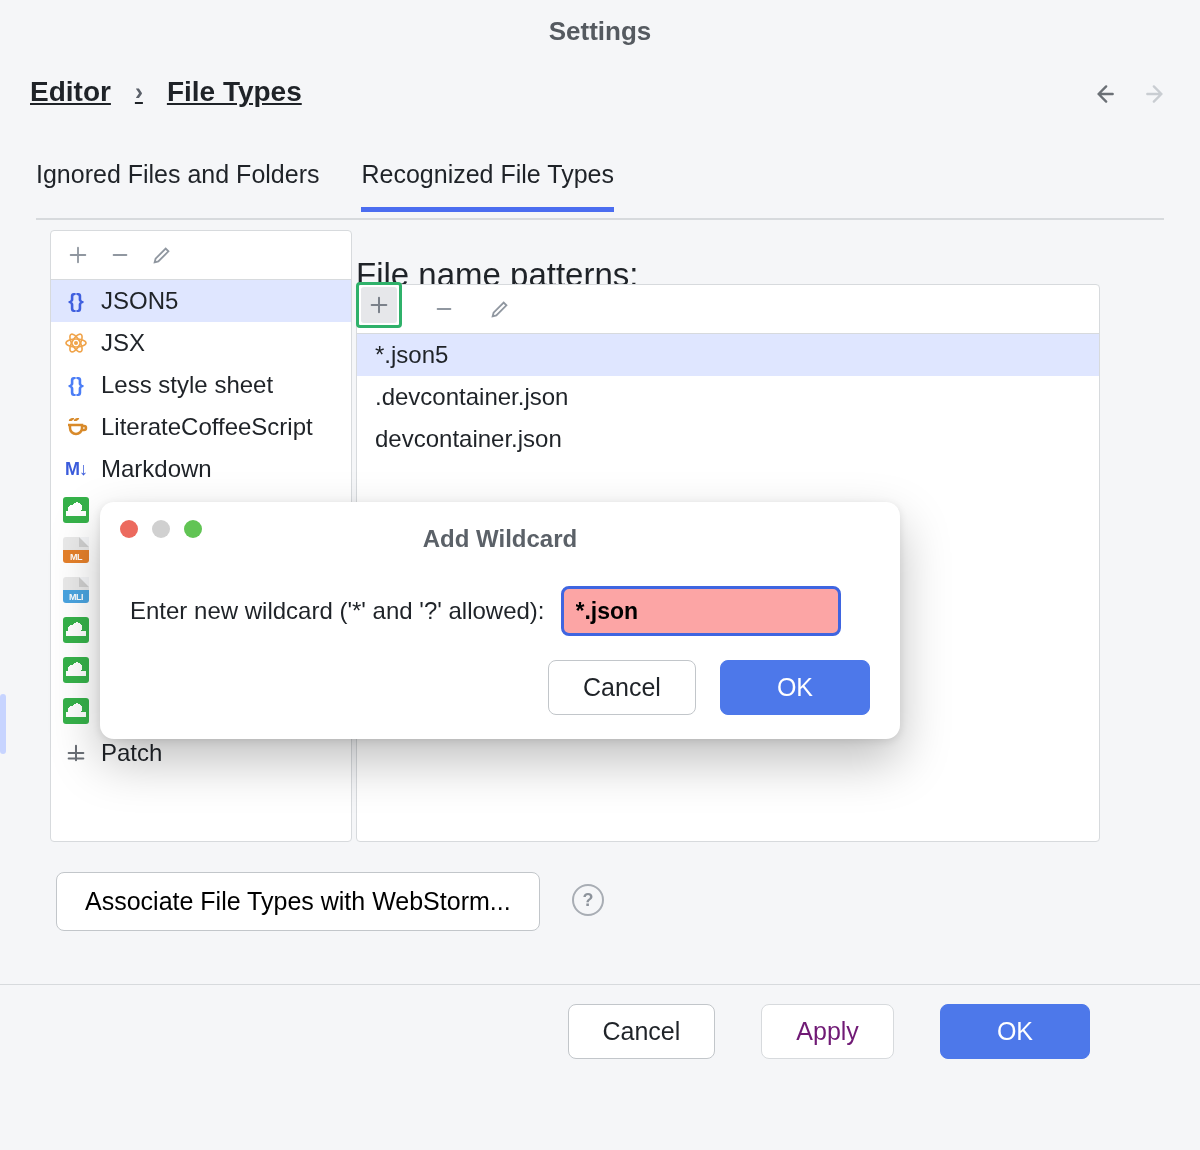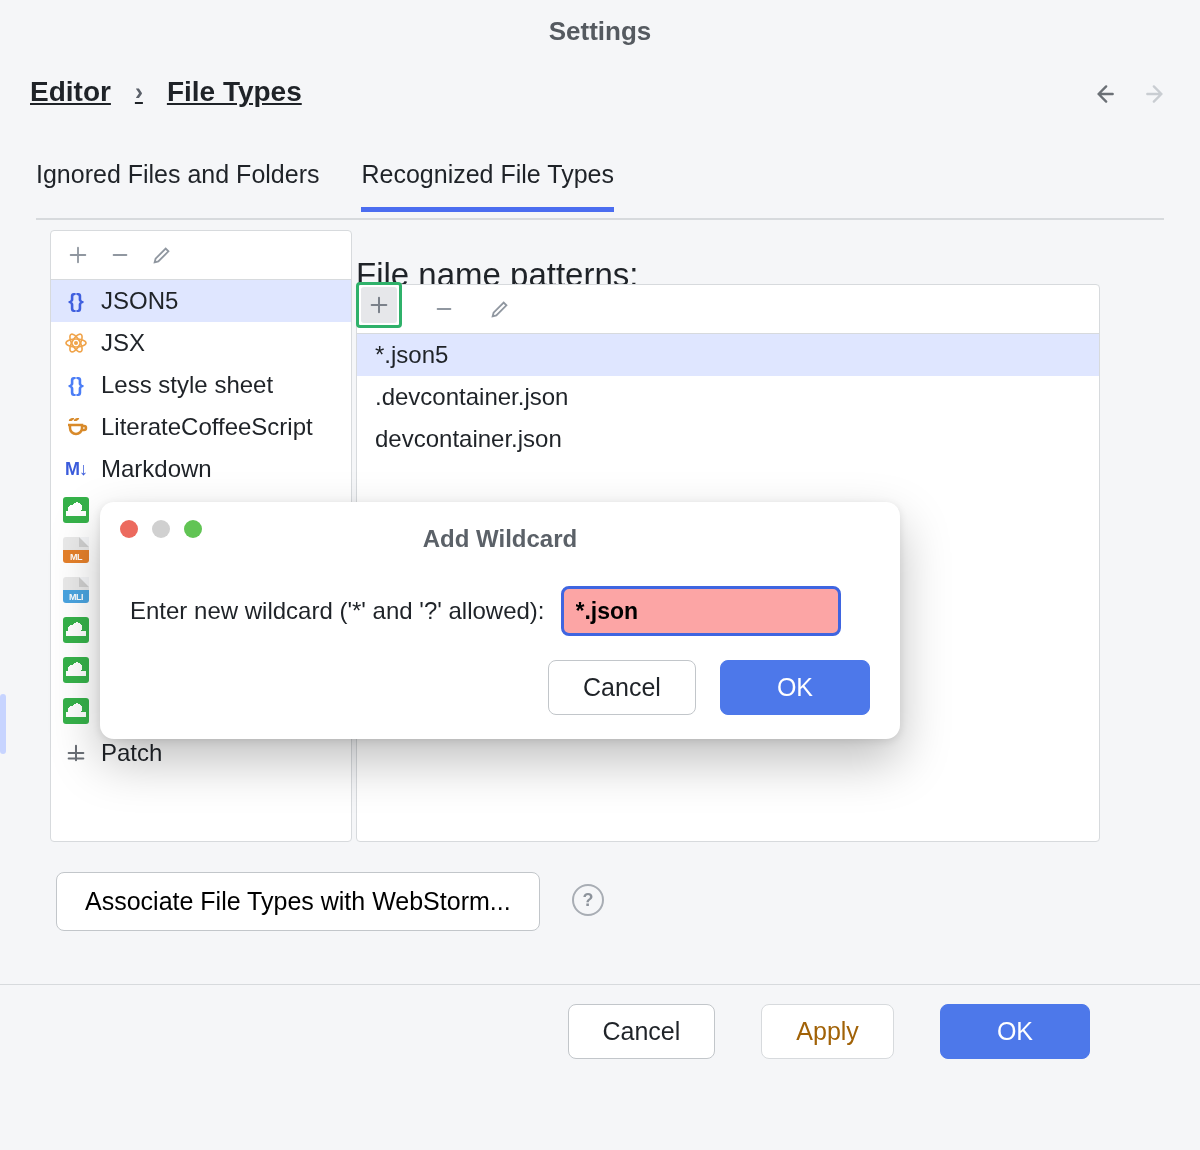--- a/index.html
+++ b/index.html
@@ -74,21 +74,21 @@
   .pt-item.selected{background:var(--sel);}
 
   .assoc-btn{position:absolute;left:56px;top:872px;background:#fff;border:1.5px solid var(--border-strong);border-radius:8px;padding:14px 28px;font-size:25px;}
   .help-circ{position:absolute;left:572px;top:884px;width:28px;height:28px;border:2px solid #a8adb4;border-radius:50%;display:flex;align-items:center;justify-content:center;color:#8d939b;font-size:18px;font-weight:700;}
 
   .footer-sep{position:absolute;left:0;right:0;top:984px;height:1px;background:var(--border);}
   .footer{position:absolute;right:110px;top:1004px;display:flex;gap:46px;align-items:center;}
   .btn{border-radius:8px;padding:12px 34px;font-size:25px;font-weight:500;cursor:pointer;}
   .btn-secondary{background:#fff;border:1.5px solid var(--border-strong);color:var(--text);}
   .btn-primary{background:#4d78ea;color:#fff;border:1px solid #4d78ea;padding:12px 56px;}
-  .btn-disabled{background:#fff;border:1.5px solid var(--border);color:#a16207;}
+  .btn-disabled{background:#fff;border:1.5px solid var(--border);color:#701a75;}
 
   
   .modal{position:absolute;left:100px;top:502px;width:800px;background:#fff;border-radius:14px;box-shadow:0 22px 50px rgba(0,0,0,.25),0 2px 8px rgba(0,0,0,.1);}
   .modal-header{display:flex;align-items:center;padding:16px 0 0 0;position:relative;height:42px;}
   .traffic{position:absolute;left:20px;top:18px;display:flex;gap:14px;}
   .tl{width:18px;height:18px;border-radius:50%;}
   .tl.r{background:#ec6a5e;}
   .tl.y{background:#d0d0d0;}
   .tl.g{background:#61c454;}
   .modal-title{flex:1;text-align:center;font-weight:700;color:#5b6168;font-size:24px;}

